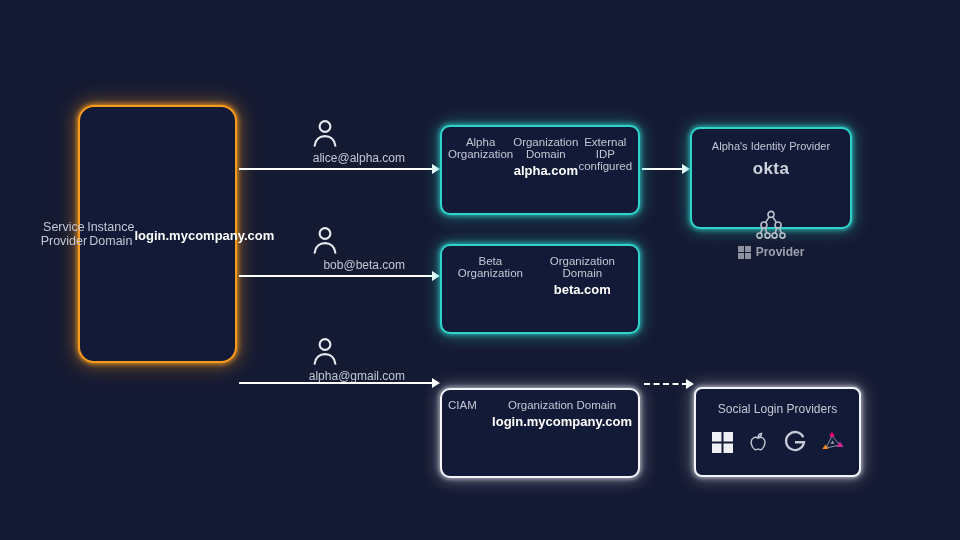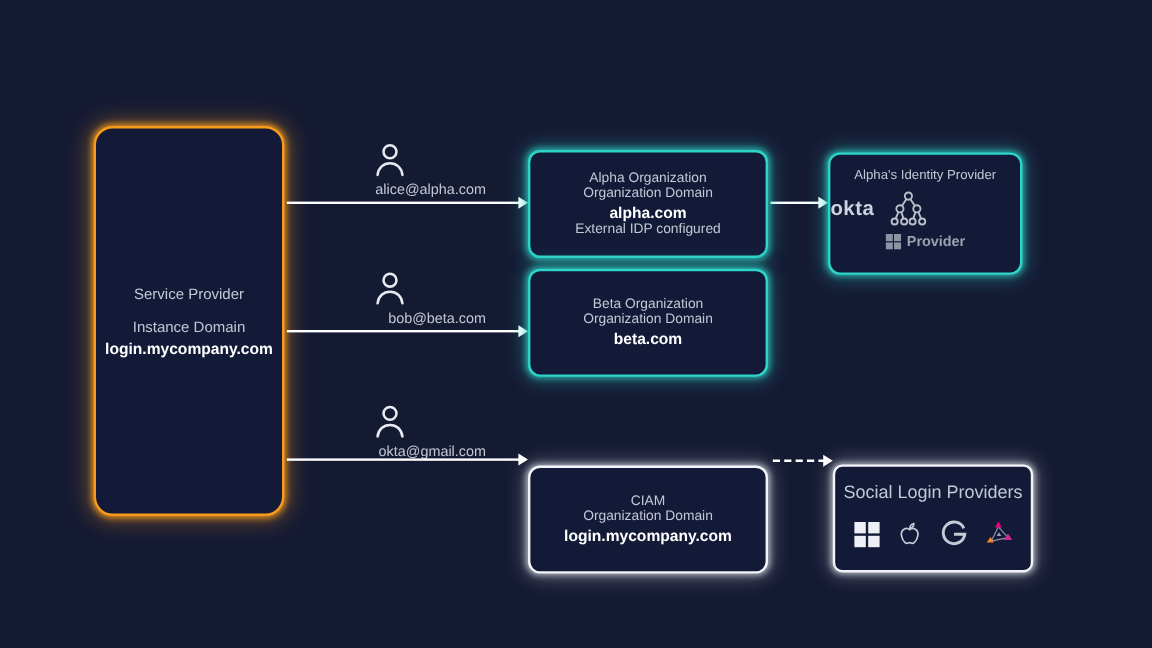--- a/index.html
+++ b/index.html
@@ -9,34 +9,34 @@
     font-family:"Liberation Sans", sans-serif;
   }
   .box {
     position:absolute; box-sizing:border-box;
     background:var(--box-fill,#131a38);
     color:var(--text,#c3c7d4);
     text-align:center;
   }
   
   .sp-box {
-    left:78px; top:105px; width:159px; height:325px;
+    left:78px; top:105px; width:159px; height:258px;
     border:2px solid var(--orange); border-radius:16px;
     box-shadow:0 0 5px 1px rgba(248,155,28,.85), 0 0 18px 4px rgba(248,155,28,.38);
-    display:flex; flex-direction:column; align-items:center; justify-content:center;
+    display:flex; align-items:center; justify-content:center;
     font-size:12.5px;
   }
   .sp-box .gap { height:14px; }
   .domain-strong { font-weight:bold; color:var(--text-bright,#fff); font-size:13px; margin-top:3px; }
   
   .org-box {
     left:440px; width:200px; height:90px;
     border:2px solid var(--teal); border-radius:10px;
     box-shadow:0 0 5px 1px rgba(47,212,200,.75), 0 0 16px 3px rgba(47,212,200,.35);
-    display:flex; flex-direction:column; justify-content:center;
+    display:flex; flex-direction:row; justify-content:space-between;
     padding:9px 6px; font-size:11.5px;
   }
   .org-box.white-box, .social-box {
     border-color:var(--white-border);
     box-shadow:0 0 5px 1px rgba(242,244,250,.65), 0 0 16px 3px rgba(242,244,250,.3);
     margin-top:48px;
   }
   
   .user { position:absolute; left:245px; width:160px; text-align:right; color:var(--text,#c3c7d4); font-size:12px; }
   .user svg { display:block; margin:0 auto 1px auto; }
@@ -49,28 +49,28 @@
     border-left:8px solid var(--arrow,#fff);
     border-top:5px solid transparent; border-bottom:5px solid transparent;
   }
   
   .idp-box {
     left:690px; top:127px; width:162px; height:102px;
     border:2px solid var(--teal); border-radius:10px;
     box-shadow:0 0 5px 1px rgba(47,212,200,.75), 0 0 16px 3px rgba(47,212,200,.35);
     padding-top:11px; font-size:11px;
   }
-  .idp-row { display:flex; align-items:center; gap:12px; margin-top:7px; }
+  .idp-row { display:flex; align-items:center; justify-content:center; gap:31px; margin-top:7px;flex-direction:column; }
   .okta-word { font-weight:bold; font-size:17px; letter-spacing:.4px; color:#ced2dc; }
   .ms-row { display:flex; align-items:center; justify-content:center; gap:5px; margin-top:5px; color:var(--logo-gray,#9ba0af); font-size:12px; font-weight:bold; }
   
   .social-box {
     left:694px; top:339px; width:167px; height:90px;
     border:2px solid var(--white-border); border-radius:8px;
-    padding-top:13px; font-size:15px;
+    padding-top:13px; font-size:12px;
   }
   .social-icons { display:flex; align-items:center; justify-content:center; gap:11px; margin-top:13px; }
   .label { color:var(--text,#c3c7d4); }
 </style>
 </head>
 <body>
 
 <div class="canvas">
 
   <div class="box sp-box">
@@ -92,21 +92,21 @@
       <circle cx="12" cy="7.4" r="3.8" stroke="#e8eaf0" stroke-width="1.5" fill="none"></circle>
       <path d="M4.7 21c.5-4.3 3.5-6.8 7.3-6.8s6.8 2.5 7.3 6.8" stroke="#e8eaf0" stroke-width="1.5" fill="none" stroke-linecap="round"></path>
     </svg>
     <div>bob@beta.com</div>
   </div>
   <div class="user" style="top:334px">
     <svg width="34" height="34" viewBox="0 0 24 24">
       <circle cx="12" cy="7.4" r="3.8" stroke="#e8eaf0" stroke-width="1.5" fill="none"></circle>
       <path d="M4.7 21c.5-4.3 3.5-6.8 7.3-6.8s6.8 2.5 7.3 6.8" stroke="#e8eaf0" stroke-width="1.5" fill="none" stroke-linecap="round"></path>
     </svg>
-    <div>okta@gmail.com</div>
+    <div>alpha@gmail.com</div>
   </div>
 
   <div class="arrow" style="left:239px; top:168px; width:201px">
     <div class="shaft"></div>
       <div class="head"></div>
   </div>
   <div class="arrow" style="left:239px; top:275px; width:201px">
     <div class="shaft"></div>
       <div class="head"></div>
   </div>
@@ -127,21 +127,21 @@
 
   <div class="box org-box" style="top:125px">
     <div class="label">Alpha Organization</div>
     <div>
       <div class="label">Organization Domain</div>
       <div class="domain-strong">alpha.com</div>
     </div>
     <div class="label">External IDP configured</div>
   </div>
 
-  <div class="box org-box" style="top:224px">
+  <div class="box org-box" style="top:244px">
     <div class="label">Beta Organization</div>
     <div>
       <div class="label">Organization Domain</div>
       <div class="domain-strong">beta.com</div>
     </div>
   </div>
 
   <div class="box org-box white-box" style="top:340px">
     <div class="label">CIAM</div>
     <div>

